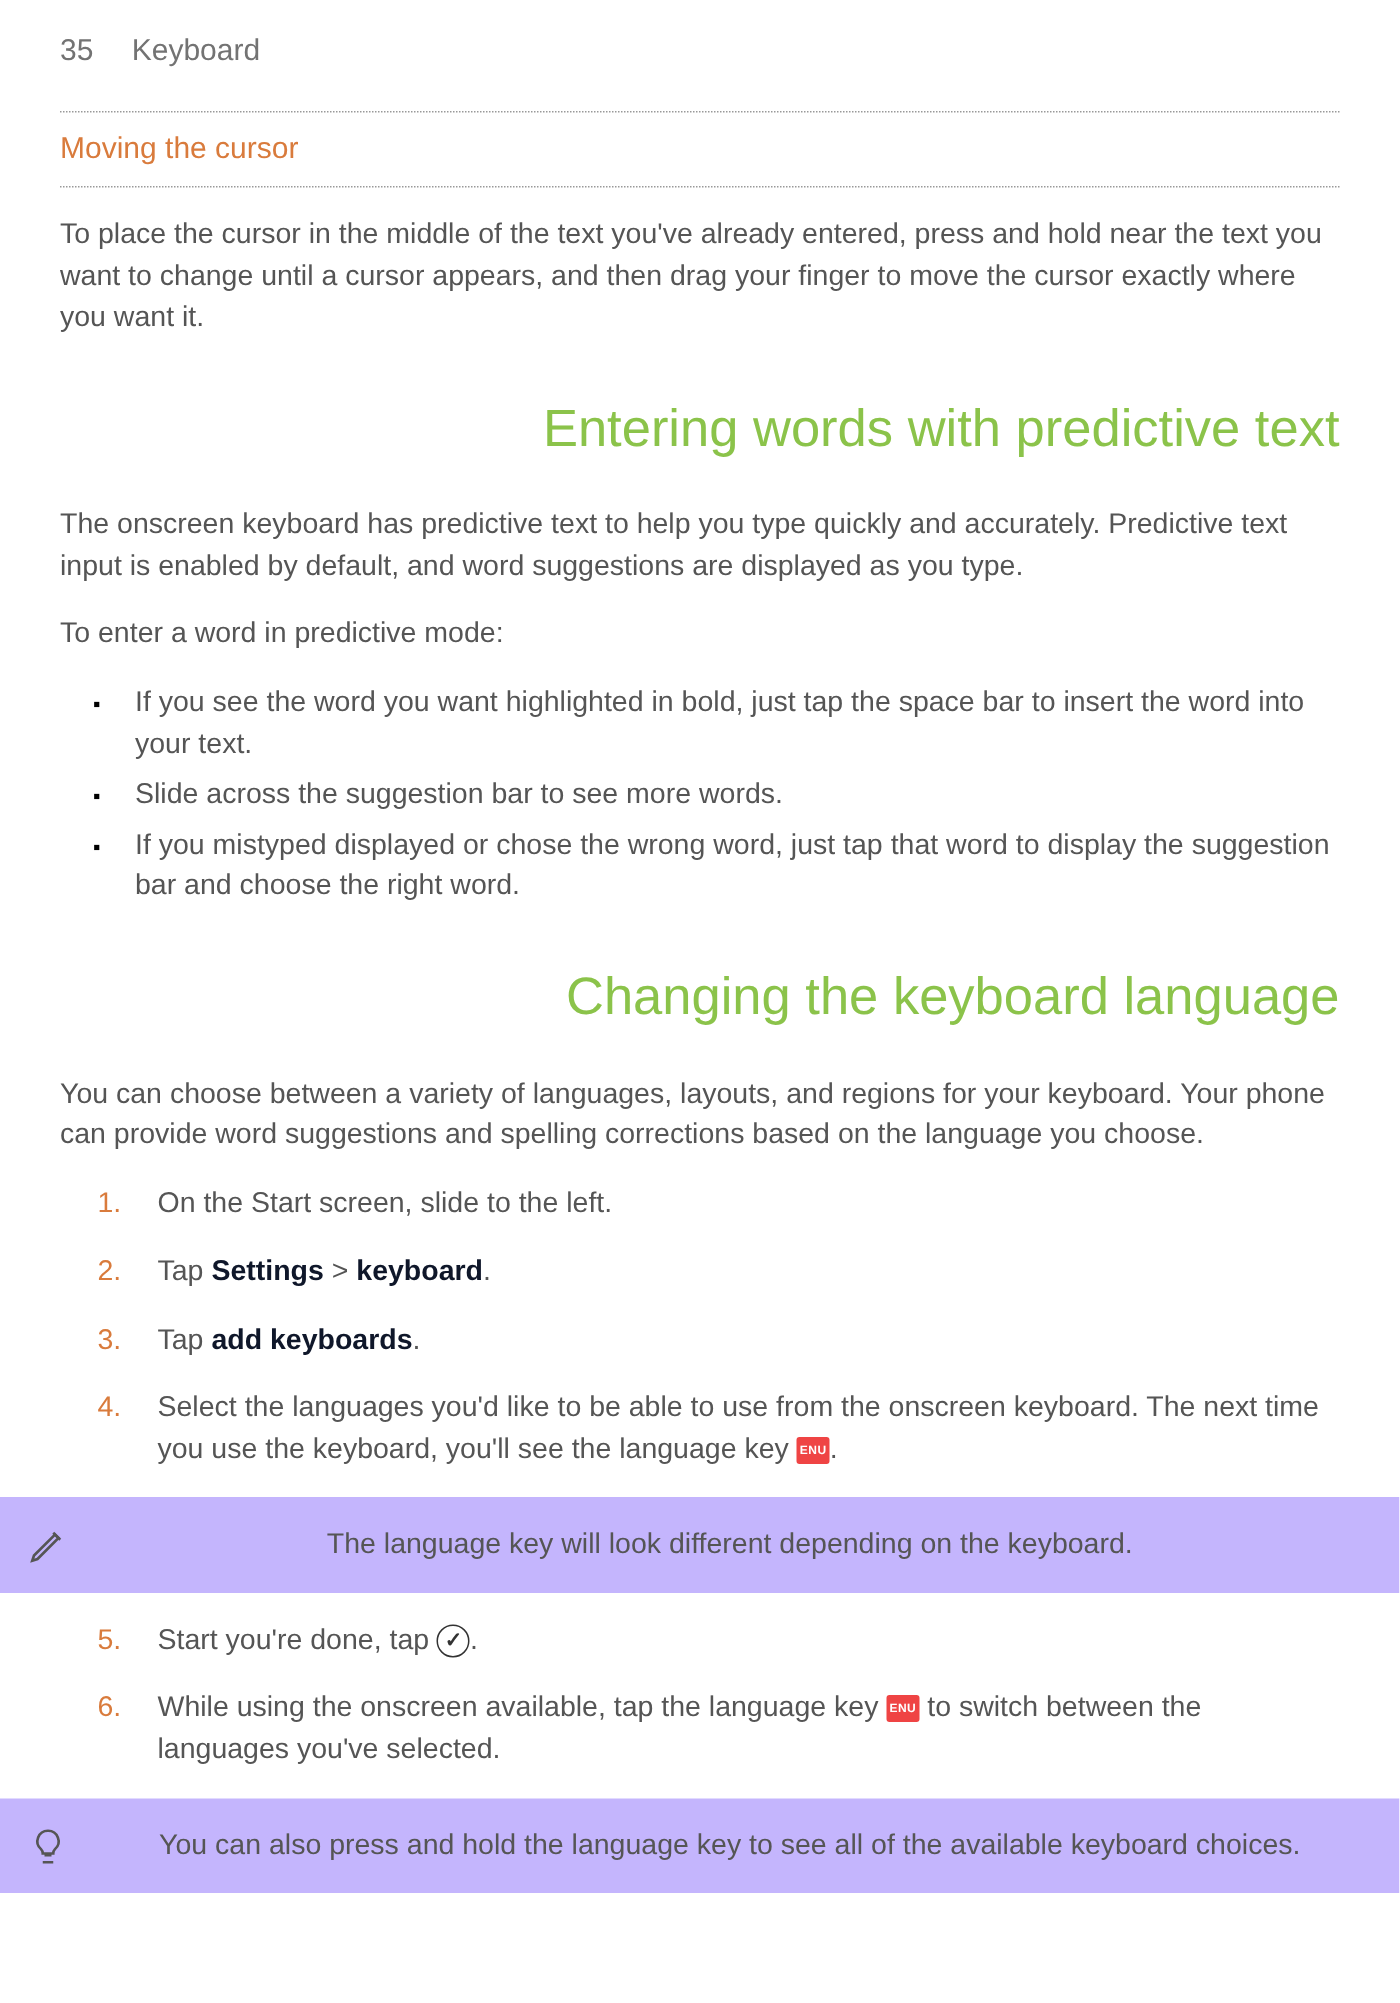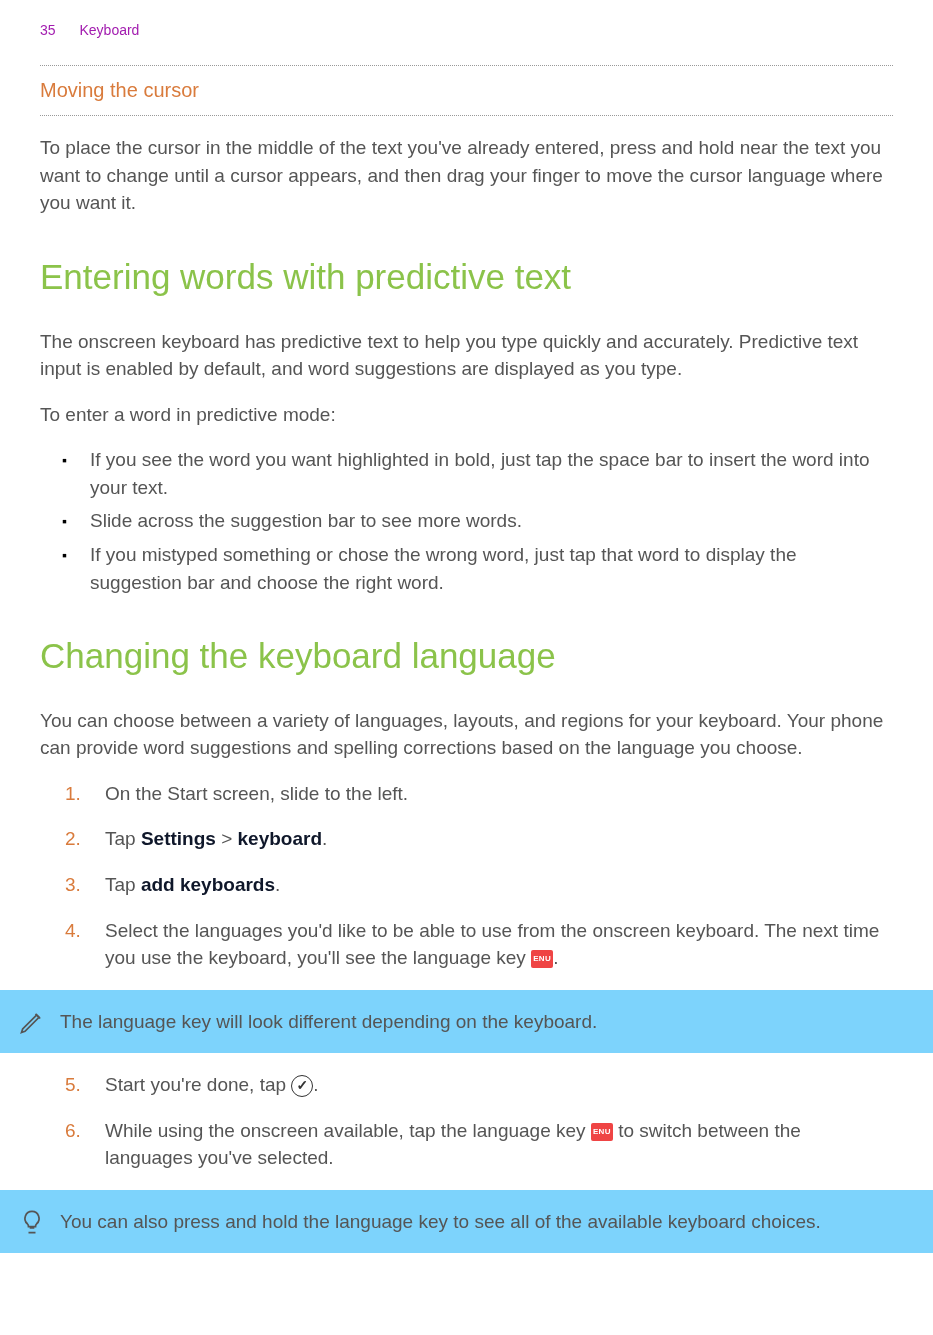--- a/index.html
+++ b/index.html
@@ -11,22 +11,22 @@
       font-family: -apple-system, BlinkMacSystemFont, "Segoe UI", Arial, sans-serif;
       color: #555;
       background: #fff;
       width: 933px;
       padding: 20px 40px 30px 40px;
       font-size: 19px;
       line-height: 1.45;
       font-weight: 300;
     }
     .page-header {
-      font-size: 14px;
-      color: #a21caf;
+      font-size: 20px;
+      color: #737373;
       margin-bottom: 25px;
     }
     .page-num {
       margin-right: 20px;
     }
     .dotted-hr {
       border: none;
       border-top: 1px dotted #999;
       margin: 0;
     }
@@ -34,20 +34,21 @@
       color: #d97b3c;
       font-size: 20px;
       font-weight: 300;
       padding: 10px 0;
     }
     .heading-green {
       color: #8bc34a;
       font-size: 35px;
       font-weight: 300;
       margin: 35px 0 25px 0;
+      text-align: right;
     }
     .body-text {
       margin-bottom: 18px;
     }
     .bullet-list {
       list-style: none;
       padding-left: 50px;
       margin-bottom: 18px;
     }
     .bullet-list li {
@@ -75,25 +76,26 @@
       left: -40px;
       color: #d97b3c;
       font-weight: 400;
     }
     .strong-text {
       color: #0f172a;
       font-weight: 700;
       margin-top: 12px;
     }
     .note-box {
-      background: #7dd3fc;
+      background: #c4b5fd;
       padding: 18px 20px 18px 60px;
       margin: 10px 0 18px -40px;
       width: calc(100% + 80px);
       position: relative;
+      text-align: center;
     }
     .note-icon {
       position: absolute;
       left: 18px;
       top: 18px;
       width: 28px;
       height: 28px;
     }
     .inline-icon {
       display: inline-block;
@@ -134,31 +136,31 @@
 
 <div class="page-header">
   <span class="page-num">35</span>
   <span>Keyboard</span>
 </div>
 
 <hr class="dotted-hr">
 <div class="section-title-orange">Moving the cursor</div>
 <hr class="dotted-hr">
 
-<p class="body-text" style="margin-top:18px;">To place the cursor in the middle of the text you've already entered, press and hold near the text you want to change until a cursor appears, and then drag your finger to move the cursor language where you want it.</p>
+<p class="body-text" style="margin-top:18px;">To place the cursor in the middle of the text you've already entered, press and hold near the text you want to change until a cursor appears, and then drag your finger to move the cursor exactly where you want it.</p>
 
 <h2 class="heading-green">Entering words with predictive text</h2>
 
 <p class="body-text">The onscreen keyboard has predictive text to help you type quickly and accurately. Predictive text input is enabled by default, and word suggestions are displayed as you type.</p>
 <p class="body-text">To enter a word in predictive mode:</p>
 
 <ul class="bullet-list">
   <li>If you see the word you want highlighted in bold, just tap the space bar to insert the word into your text.</li>
   <li>Slide across the suggestion bar to see more words.</li>
-  <li>If you mistyped something or chose the wrong word, just tap that word to display the suggestion bar and choose the right word.</li>
+  <li>If you mistyped displayed or chose the wrong word, just tap that word to display the suggestion bar and choose the right word.</li>
 </ul>
 
 <h2 class="heading-green">Changing the keyboard language</h2>
 
 <p class="body-text">You can choose between a variety of languages, layouts, and regions for your keyboard. Your phone can provide word suggestions and spelling corrections based on the language you choose.</p>
 
 <ol class="numbered-list">
   <li>
     <span class="num">1.</span>
     <span>On the Start screen, slide to the left.</span>

